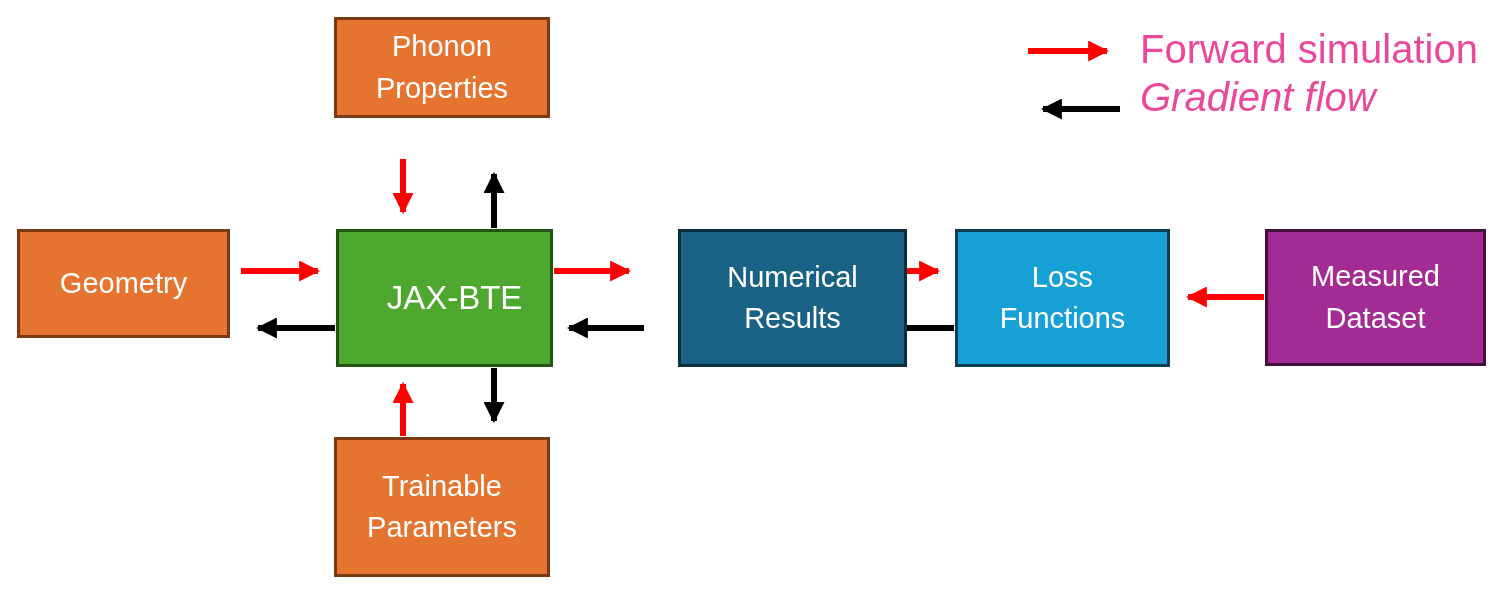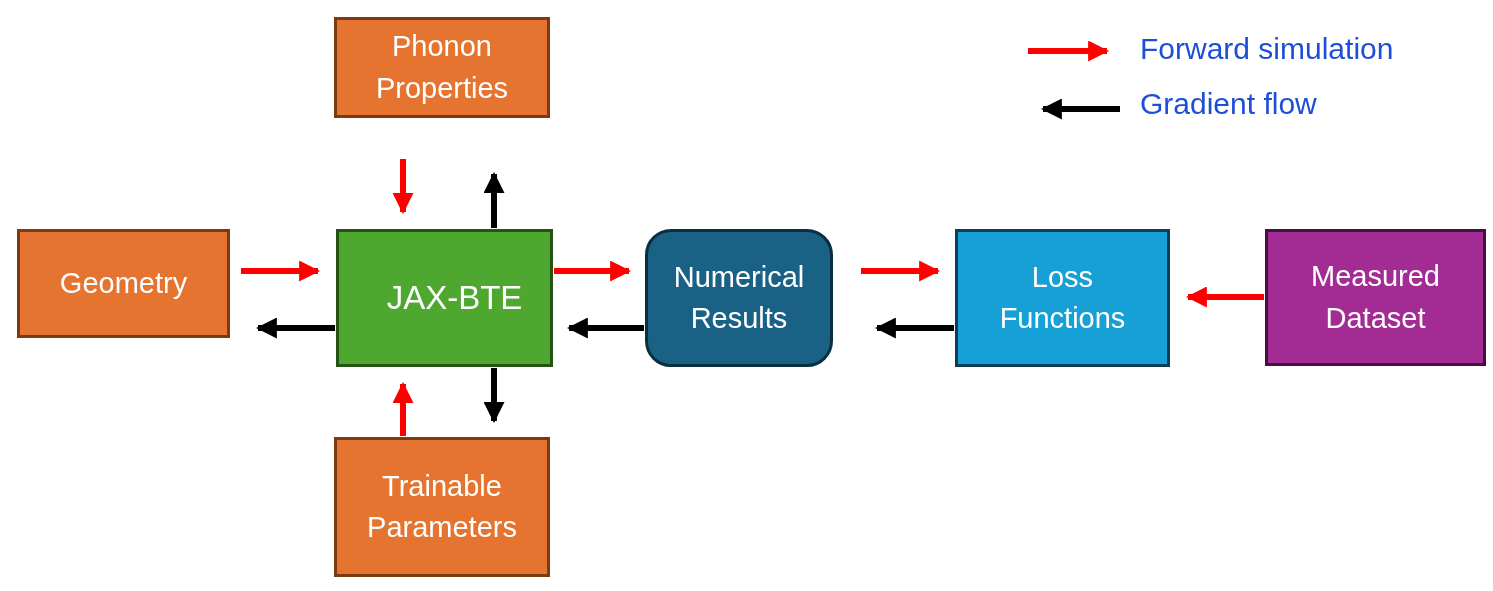--- a/index.html
+++ b/index.html
@@ -30,22 +30,22 @@
     white-space: pre-line;
     border: 3px solid transparent;
   }
   .node.orange  { background: #E4742F; border-color: #7B3A12; }
   .node.green   { background: #4EA72E; border-color: #255314; font-size: 33px; }
   .node.darkblue{ background: #1A6285; border-color: #0A3040; }
   .node.lightblue{ background: #17A0D6; border-color: #0E3E53; justify-content: center; }
   .node.purple  { background: #A22C93; border-color: #45103E; }
   .legend-label {
     position: absolute;
-    color: #1d4ed8;
-    font-size: 30px;
+    color: #ec4899;
+    font-size: 40px;
     line-height: 34px;
     white-space: nowrap;
   }
 </style>
 </head>
 <body>
 
 <div class="canvas">
 
   <svg class="edges-layer" width="1493" height="591" viewBox="0 0 1493 591" xmlns="http://www.w3.org/2000/svg">
@@ -78,21 +78,21 @@
   </div>
 
   <div class="node orange" style="left:17px; top:229px; width:213px; height:109px;text-align:center;">
     <span>Geometry</span>
   </div>
 
   <div class="node green" style="left:336px; top:229px; width:217px; height:138px;padding-left:20px;">
     <span>JAX-BTE</span>
   </div>
 
-  <div class="node darkblue" style="left:645px; top:229px; width:188px; height:138px;border-radius:26px;">
+  <div class="node darkblue" style="left:678px; top:229px; width:229px; height:138px;">
     <span>Numerical
 Results</span>
   </div>
 
   <div class="node lightblue" style="left:955px; top:229px; width:215px; height:138px;">
     <span>Loss
 Functions</span>
   </div>
 
   <div class="node orange" style="left:334px; top:437px; width:216px; height:140px;">
@@ -107,16 +107,16 @@
 
   <div>
     <svg style="position:absolute; left:1020px; top:38px;" width="110" height="26" viewBox="0 0 110 26" xmlns="http://www.w3.org/2000/svg">
       <line x1="8" y1="13" x2="87" y2="13" stroke="#FE0000" stroke-width="6" marker-end="url(#ah-red)"></line>
     </svg>
     <div class="legend-label" style="left:1140px; top:32px;">Forward simulation</div>
 
     <svg style="position:absolute; left:1015px; top:96px;" width="110" height="26" viewBox="0 0 110 26" xmlns="http://www.w3.org/2000/svg">
       <line x1="105" y1="13" x2="28" y2="13" stroke="#000000" stroke-width="6" marker-end="url(#ah-black)"></line>
     </svg>
-    <div class="legend-label" style="left:1140px; top:87px;">Gradient flow</div>
+    <div class="legend-label" style="left:1140px; top:80px;font-style:italic;">Gradient flow</div>
   </div>
 
 </div>
 
 </body></html>

